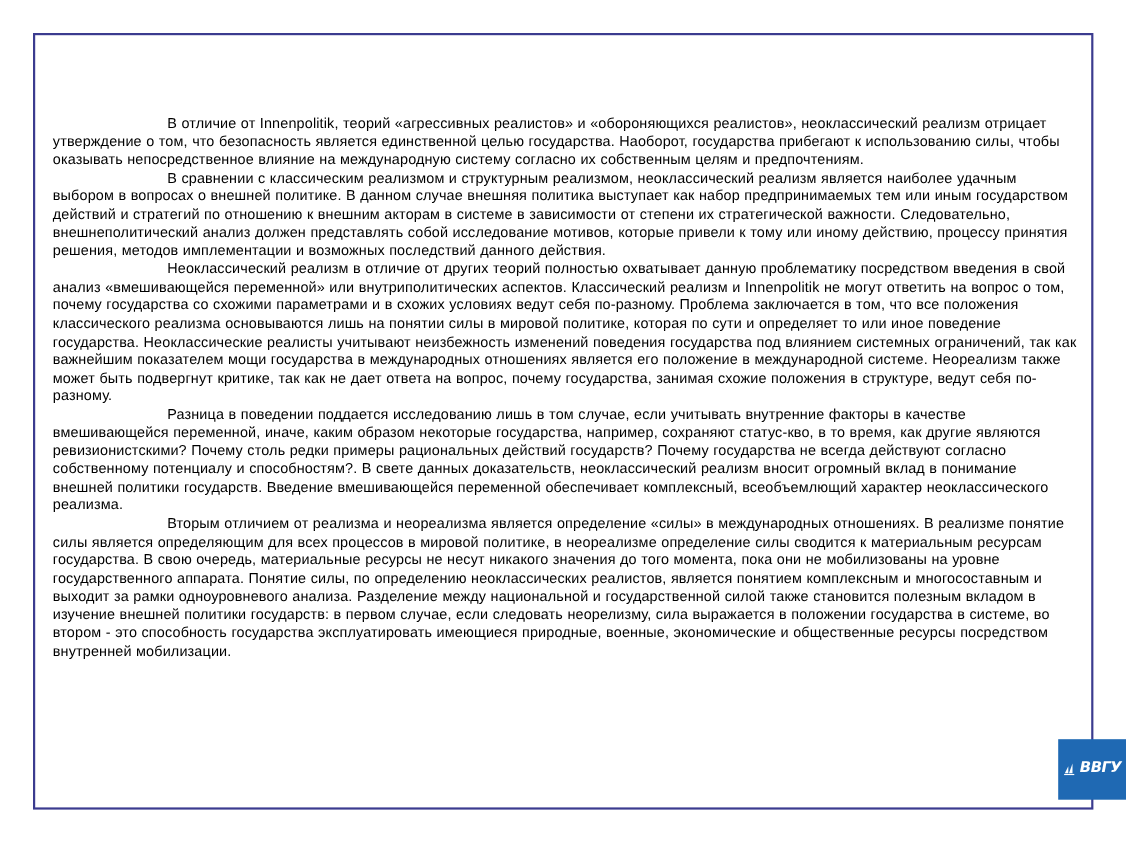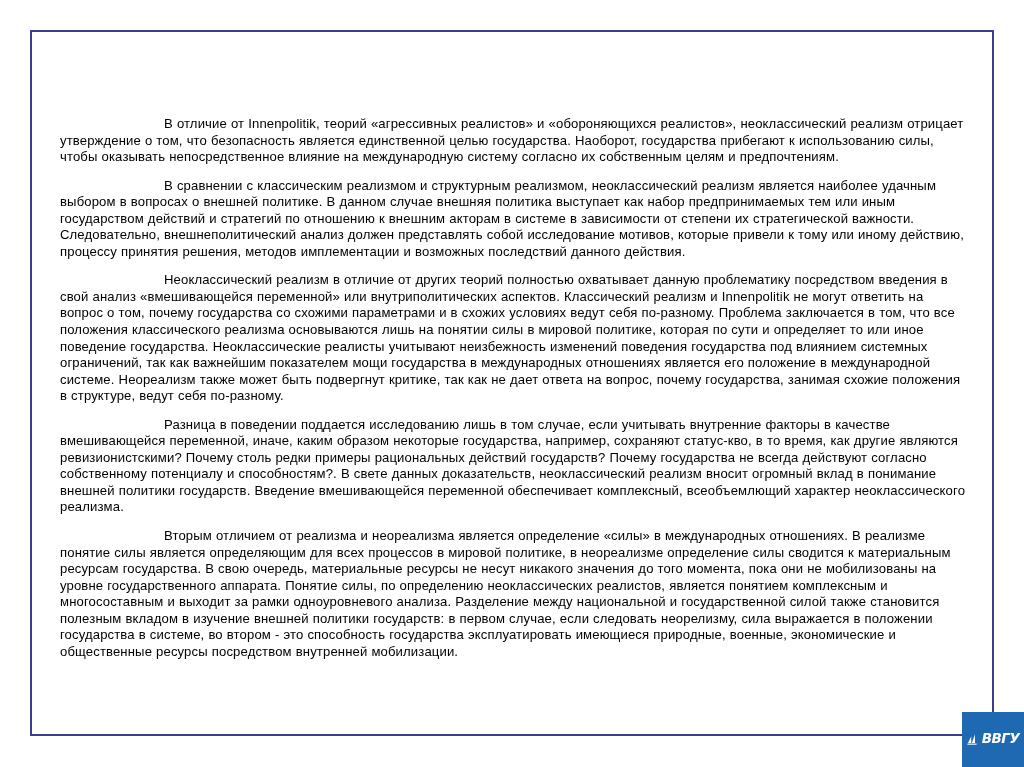--- a/index.html
+++ b/index.html
@@ -34,30 +34,30 @@
     color: #000000;
     font-family: "Liberation Sans", sans-serif;
     font-size: 13.1px;
     line-height: 16.55px;
     text-align: left;
     letter-spacing: 0.01em;
     word-spacing: 0.02em;
   }
 
   #body-text p {
-    margin: 12px;
+    margin: 0;
     padding: 0;
     text-indent: 104px;
     white-space: normal;
   }
 
   #logo-badge {
     position: absolute;
     left: 962px;
-    top: 712px;
+    top: 672px;
     width: 62px;
     height: 55px;
     background: #1f69b3;
     display: flex;
     align-items: center;
     justify-content: center;
     overflow: hidden;
   }
 
   #logo-inner {

